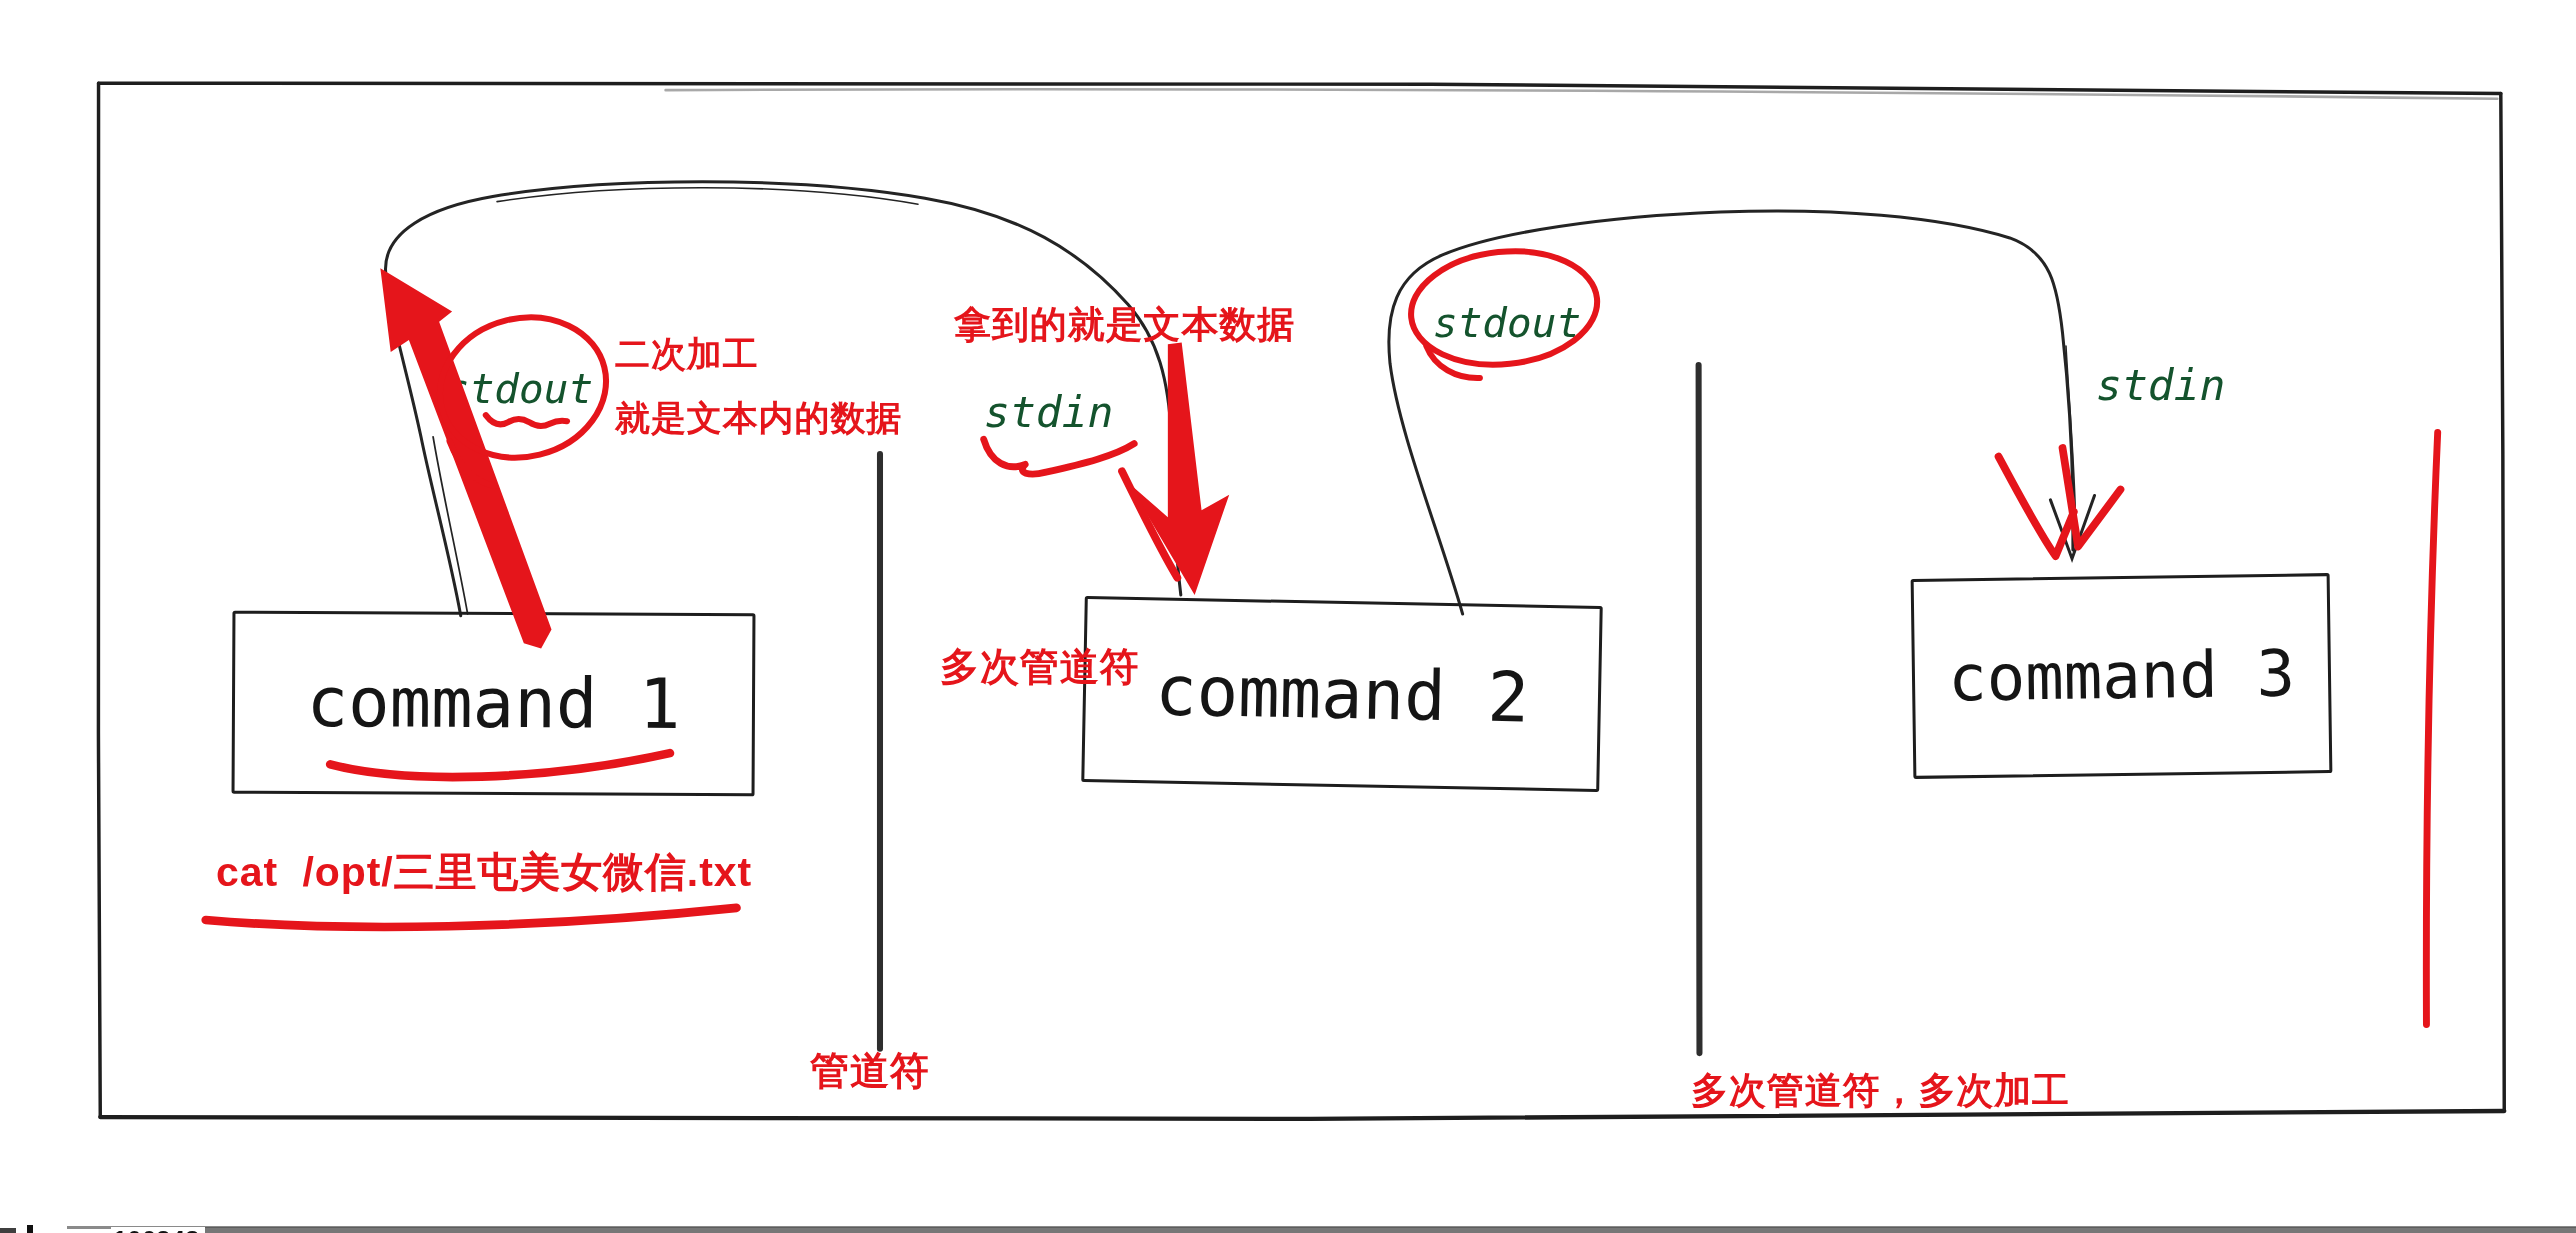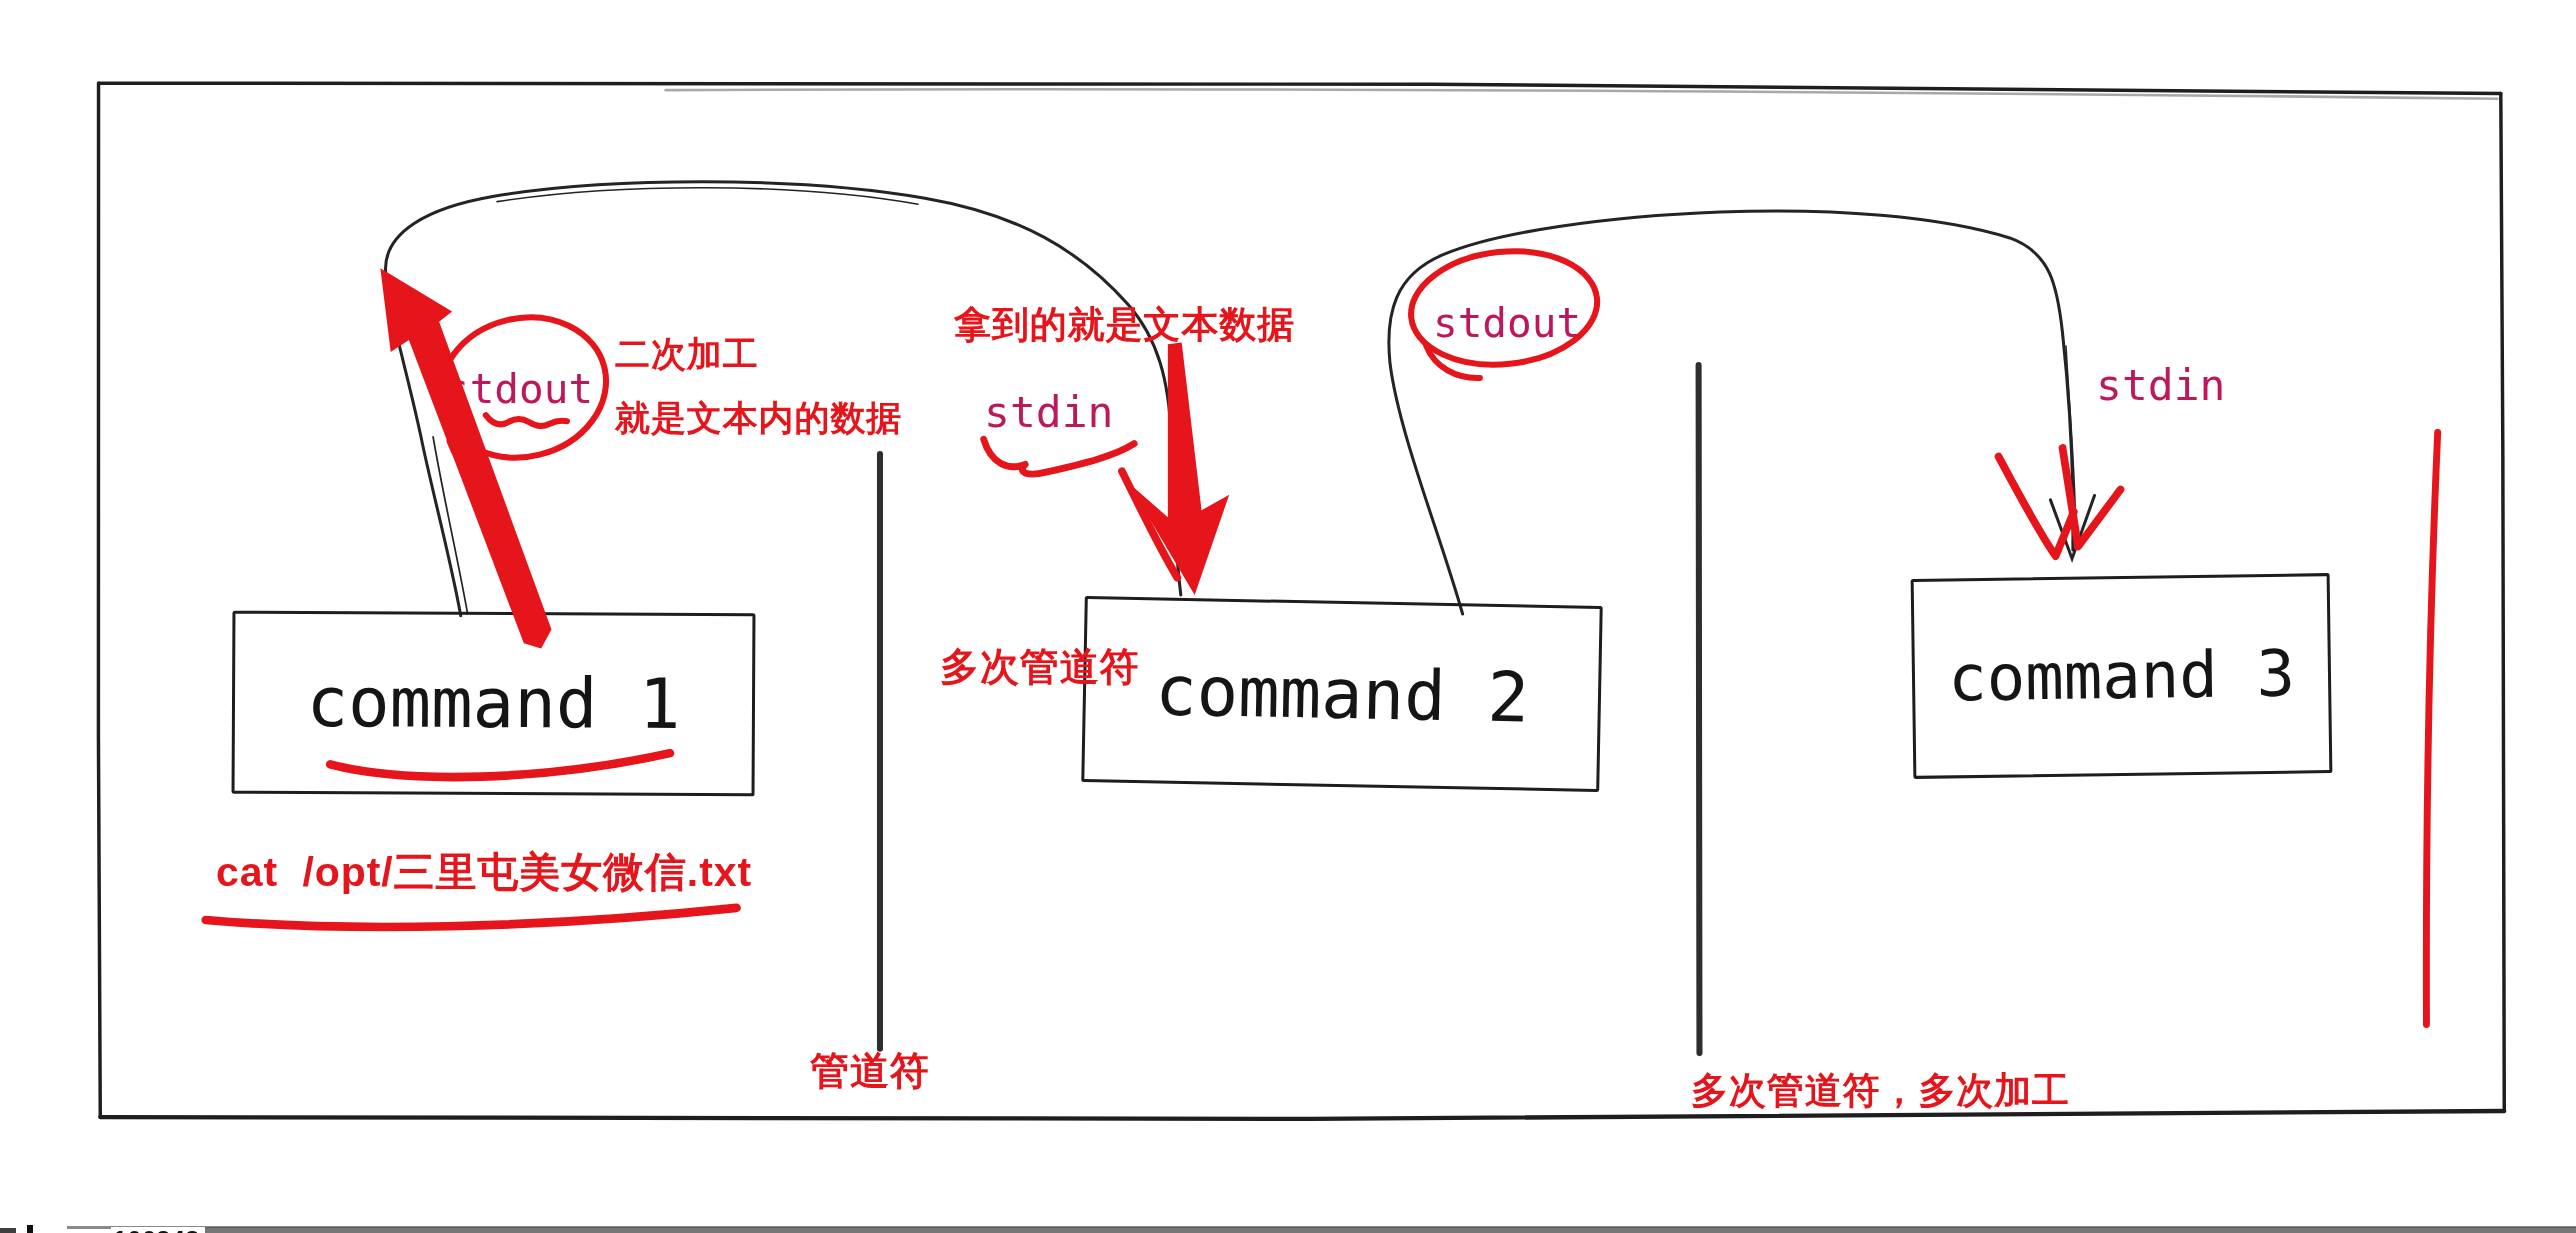--- a/index.html
+++ b/index.html
@@ -13,21 +13,21 @@
   .cmdbox{
     position:absolute;border:3.5px solid #1d1d1d;border-radius:2.6px;background:transparent;
     display:flex;align-items:center;justify-content:center;z-index:2;
   }
   .cmdtext{
     font-family:"DejaVu Sans Mono","Liberation Mono",monospace;
     color:#151515;white-space:pre;line-height:1;
   }
   .iolabel{
     position:absolute;font-family:"DejaVu Sans Mono","Liberation Mono",monospace;
-    color:#be185d;line-height:1;z-index:2;white-space:pre;
+    color:#14532d;line-height:1;z-index:2;white-space:pre;font-style:italic;
   }
   .rednote{
     position:absolute;color:#e5151b;font-weight:bold;line-height:1.18;
     z-index:2;white-space:pre;letter-spacing:0.9px;
   }
   
   .bbar-line{position:absolute;left:67px;top:1226px;width:2509px;height:2.6px;background:#8a8a8a;z-index:5;}
   .bbar-blockL{position:absolute;left:0;top:1228px;width:16.4px;height:5.2px;background:#3f3f3f;z-index:6;}
   .bbar-tick{position:absolute;left:27px;top:1225px;width:6px;height:8.6px;background:#111;z-index:6;}
   .bbar-bar{position:absolute;left:204px;top:1227px;width:2372px;height:7px;background:#777;border-top:1.7px solid #5d5d5d;z-index:6;}

